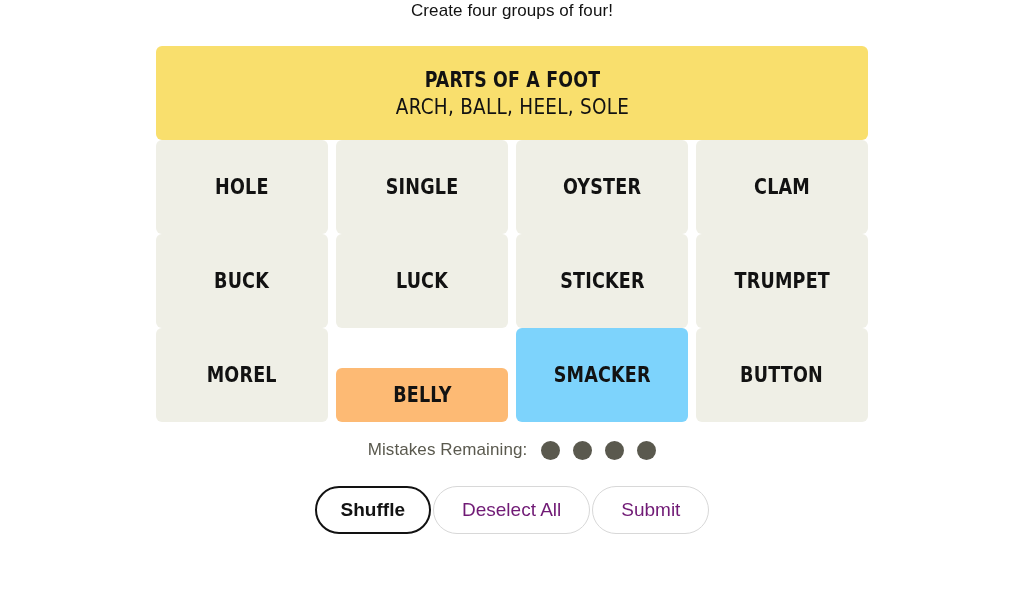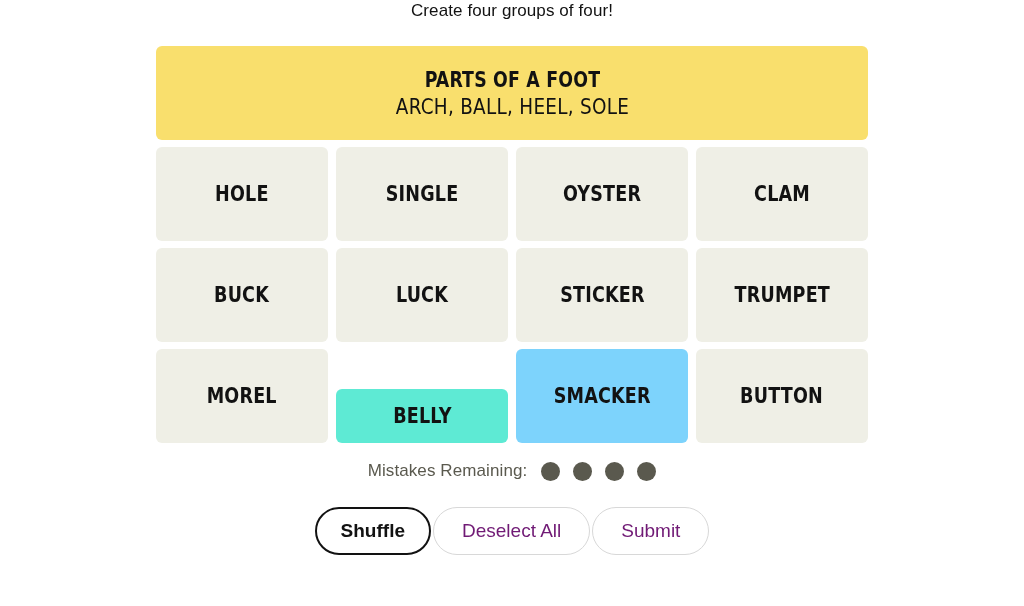--- a/index.html
+++ b/index.html
@@ -33,21 +33,20 @@
     color: #121212;
     letter-spacing: 0.1px;
     text-align: center;
   }
 
   
   .board {
     width: 712px;
     display: flex;
     flex-direction: column;
-    gap: 7px;
     margin-top: 20px;
   }
 
   .solved-row {
     height: 94px;
     border-radius: 6px;
     display: flex;
     flex-direction: column;
     align-items: center;
     justify-content: center;
@@ -199,21 +198,21 @@
         </div>
       <div class="tile" style="background: rgb(239, 239, 230);">
           <span class="tile-label">TRUMPET</span>
         </div>
     </div>
 
     <div class="tile-row">
       <div class="tile" style="background: rgb(239, 239, 230);">
           <span class="tile-label">MOREL</span>
         </div>
-      <div class="tile" style="background: #5eead4; margin-top: 40px;">
+      <div class="tile" style="background: #fdba74; margin-top: 40px;">
           <span class="tile-label">BELLY</span>
         </div>
       <div class="tile" style="background: #7dd3fc;">
           <span class="tile-label">SMACKER</span>
         </div>
       <div class="tile" style="background: rgb(239, 239, 230);">
           <span class="tile-label">BUTTON</span>
         </div>
     </div>
 

